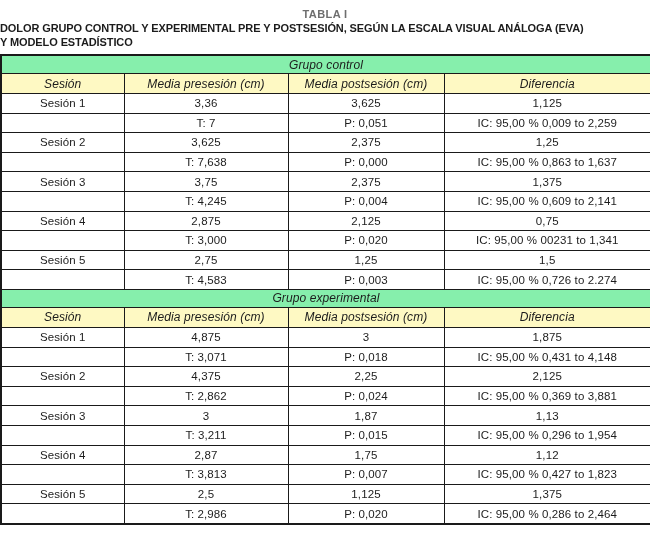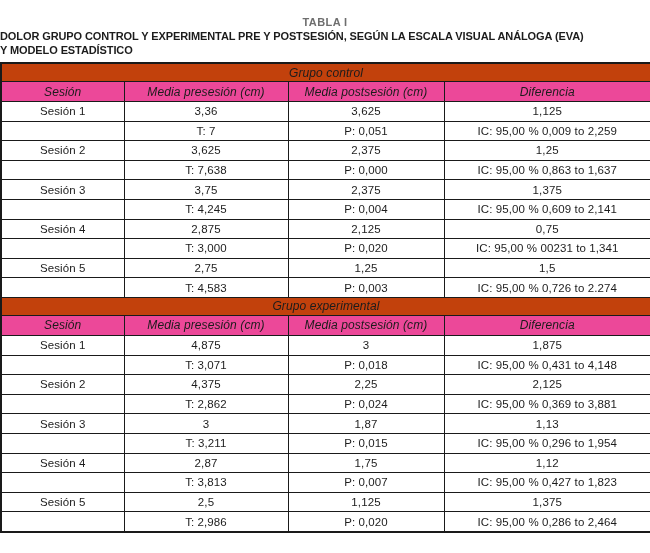--- a/index.html
+++ b/index.html
@@ -15,21 +15,21 @@
     width: 650px;
     height: 553px;
     background: #ffffff;
   }
   .table-title {
     text-align: center;
     font-size: 11px;
     font-weight: bold;
     letter-spacing: 0.4px;
     color: #6e6e6e;
-    padding-top: 16px;
+    padding-top: 8px;
     line-height: 13px;
   }
   .table-caption {
     font-size: 11px;
     font-weight: bold;
     letter-spacing: -0.1px;
     color: #1c1c1c;
     line-height: 14px;
   }
   table.data-table {
@@ -45,27 +45,27 @@
     vertical-align: middle;
     height: 18.6px;
     padding: 0 3px;
     font-size: 11.5px;
     color: #1c1c1c;
     letter-spacing: 0.1px;
     white-space: nowrap;
     overflow: hidden;
   }
   table.data-table td.group-header {
-    background: #c2410c;
+    background: #86efac;
     font-style: italic;
     font-size: 12px;
     height: 17px;
   }
   table.data-table td.col-header {
-    background: #ec4899;
+    background: #fef9c3;
     font-style: italic;
     font-size: 12px;
     height: 19px;
   }
 </style>
 </head>
 <body>
 
 <div class="page">
 

